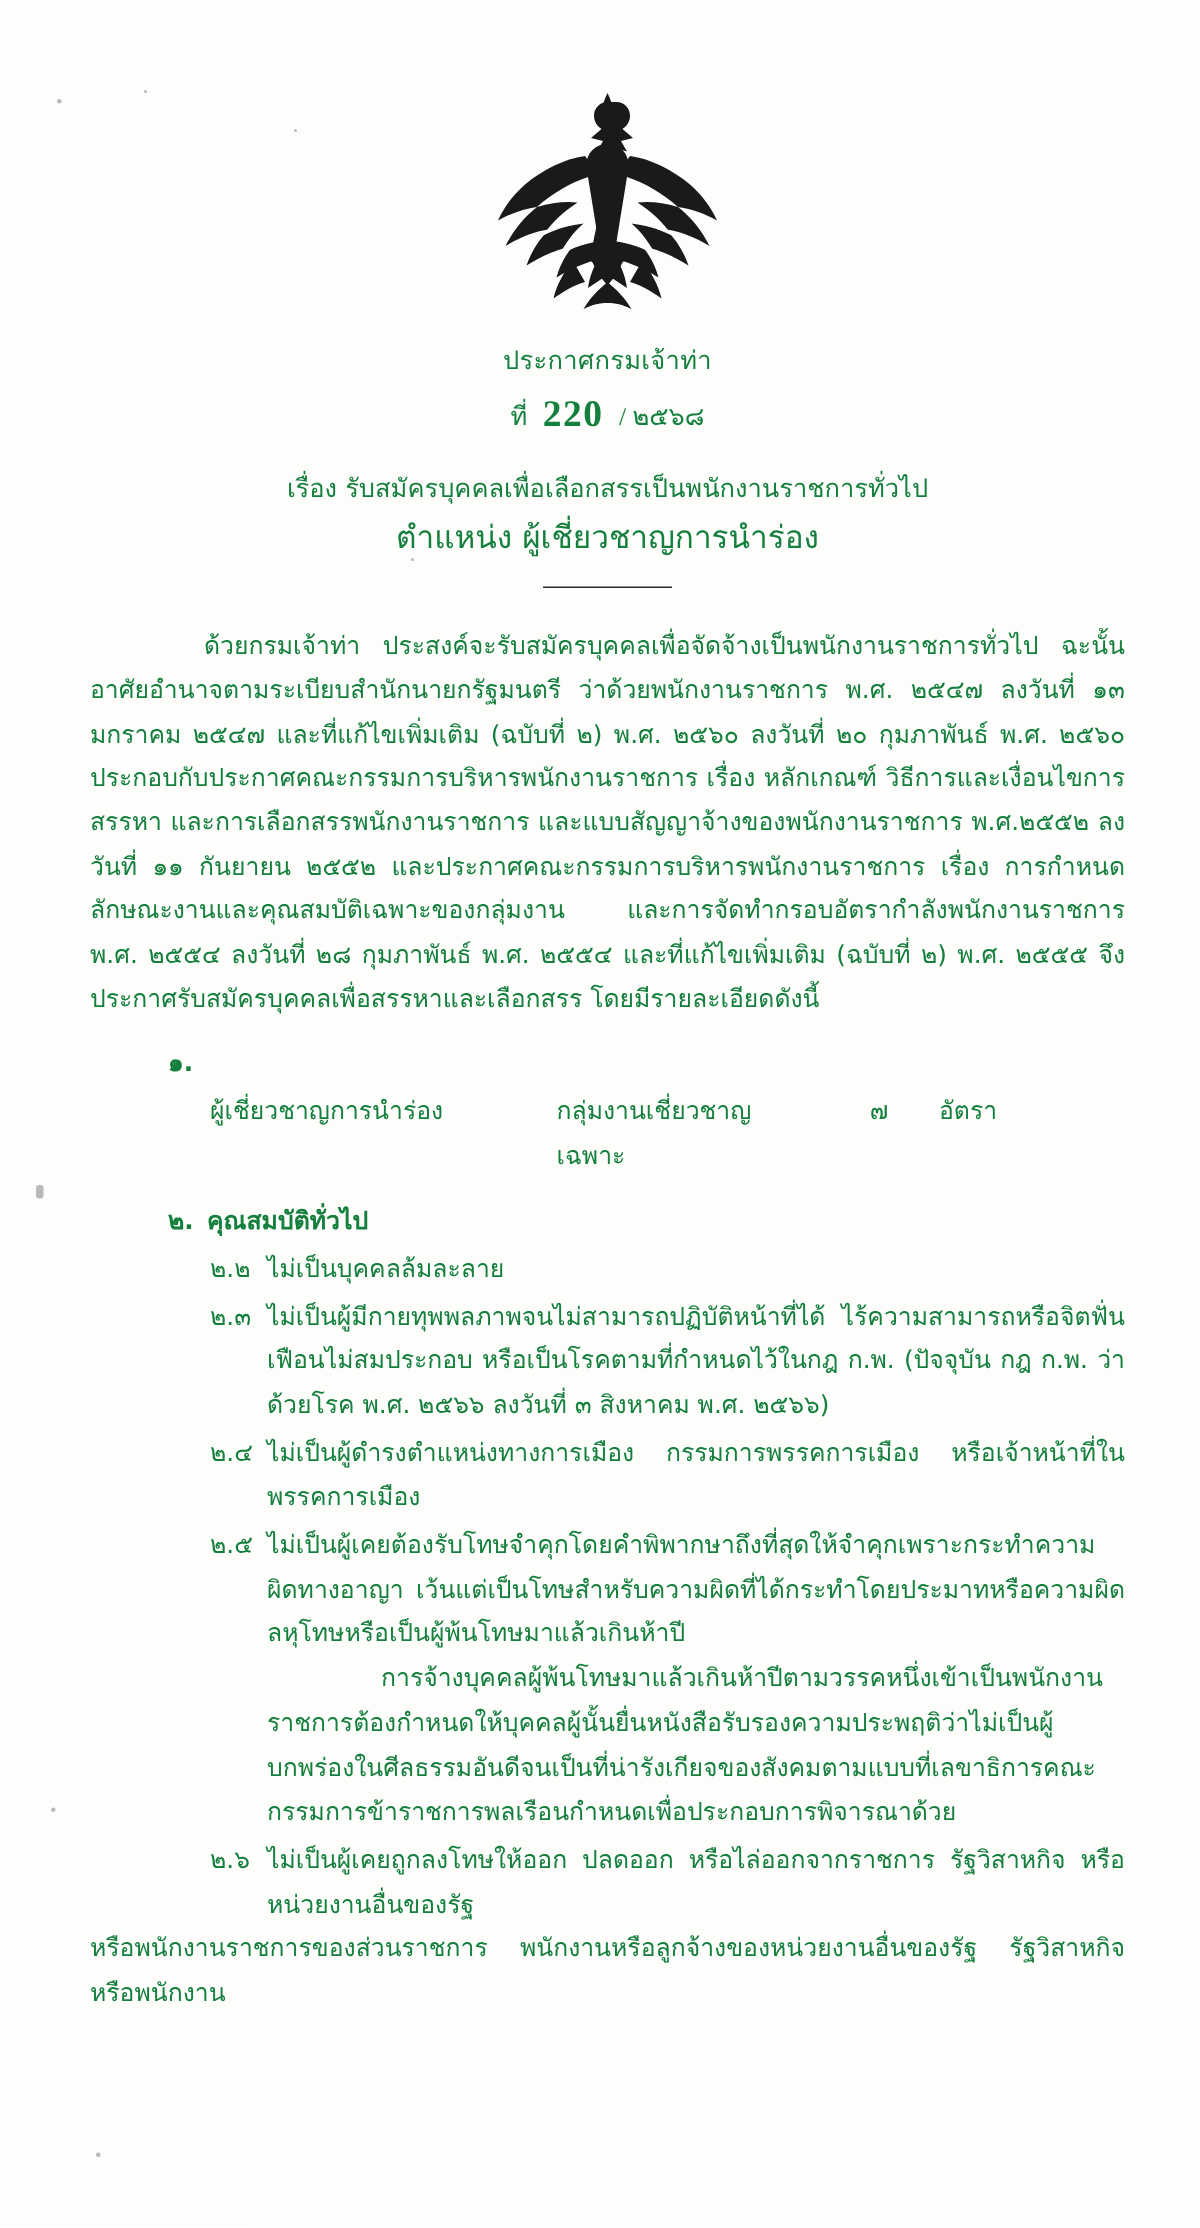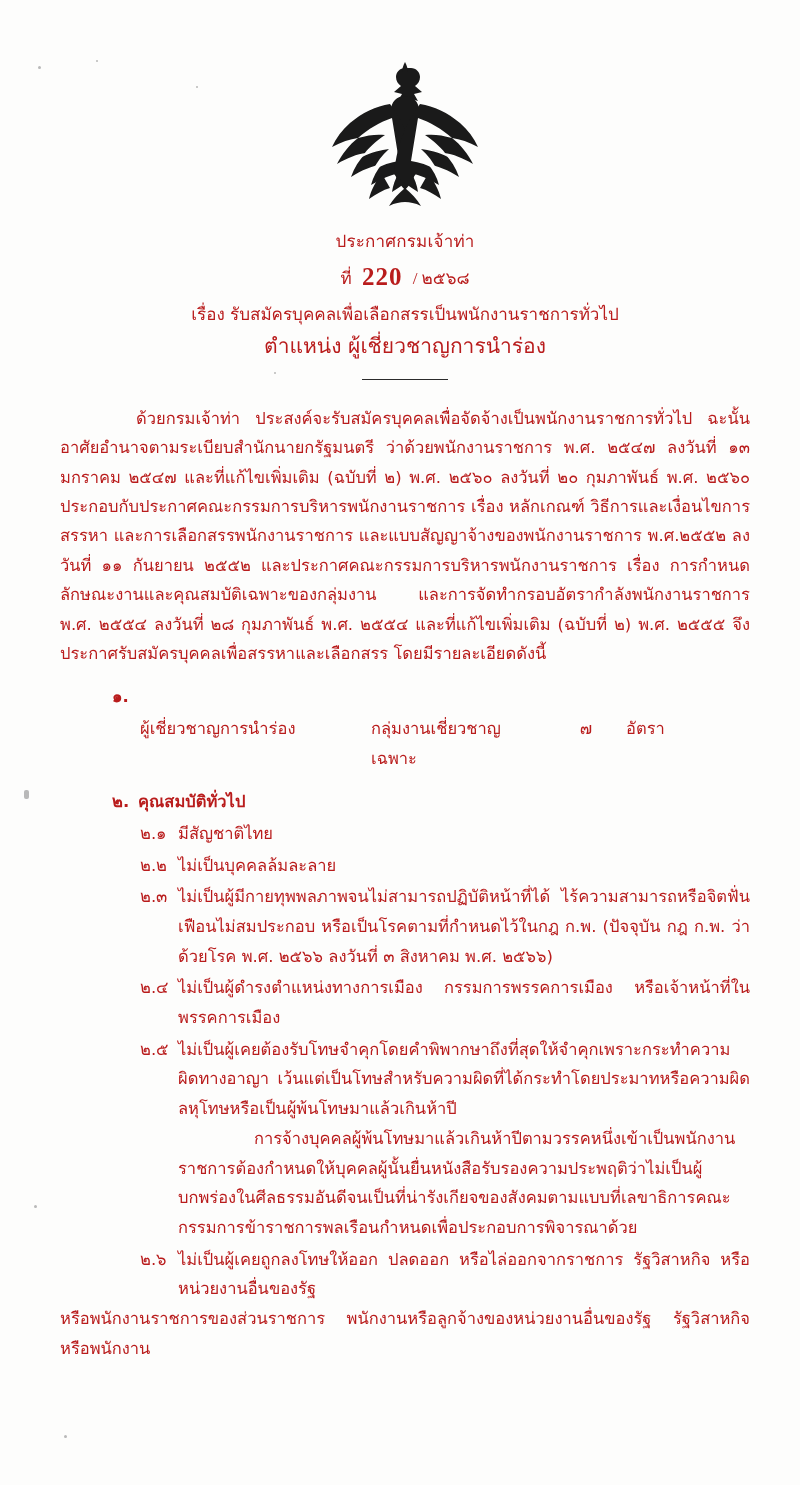--- a/index.html
+++ b/index.html
@@ -9,21 +9,21 @@
   }
   body {
     font-family: "DejaVu Sans", "Liberation Sans", sans-serif;
   }
   .page {
     position: relative;
     width: 800px;
     height: 1485px;
     background: #fdfdfc;
     overflow: hidden;
-    color: #b91c1c;
+    color: #15803d;
   }
   
   .speck {
     position: absolute;
     background: #b9b9b9;
     border-radius: 50%;
   }
   .content {
     position: absolute;
     left: 60px;
@@ -58,21 +58,21 @@
   }
   .heading .ln2 .num {
     font-size: 25px;
     font-weight: bold;
     letter-spacing: 1px;
     padding: 0 6px;
     vertical-align: -1px;
   }
   .heading .ln3 {
     font-size: 17px;
-    margin-top: 4px;
+    margin-top: 16px;
   }
   .heading .ln4 {
     font-size: 21px;
     margin-top: 3px;
   }
   .rule {
     width: 86px;
     height: 0;
     border-top: 1.6px solid #2b2b2b;
     margin: 16px auto 0 auto;
@@ -226,24 +226,20 @@
         <span class="junit">อัตรา</span>
       </div>
     </div>
 
     <div class="section">
       <div class="sec-head">
         <span class="no">๒.</span>
         <span>คุณสมบัติทั่วไป</span>
       </div>
 
-      <div class="item">
-        <span class="no">๒.๑</span>
-        <span class="txt">มีสัญชาติไทย</span>
-      </div>
 
       <div class="item">
         <span class="no">๒.๒</span>
         <span class="txt">ไม่เป็นบุคคลล้มละลาย</span>
       </div>
 
       <div class="item">
         <span class="no">๒.๓</span>
         <span class="txt">ไม่เป็นผู้มีกายทุพพลภาพจนไม่สามารถปฏิบัติหน้าที่ได้ ไร้ความสามารถหรือจิตฟั่นเฟือนไม่สมประกอบ หรือเป็นโรคตามที่กำหนดไว้ในกฎ ก.พ. (ปัจจุบัน กฎ ก.พ. ว่าด้วยโรค พ.ศ. ๒๕๖๖ ลงวันที่ ๓ สิงหาคม พ.ศ. ๒๕๖๖)</span>
       </div>

